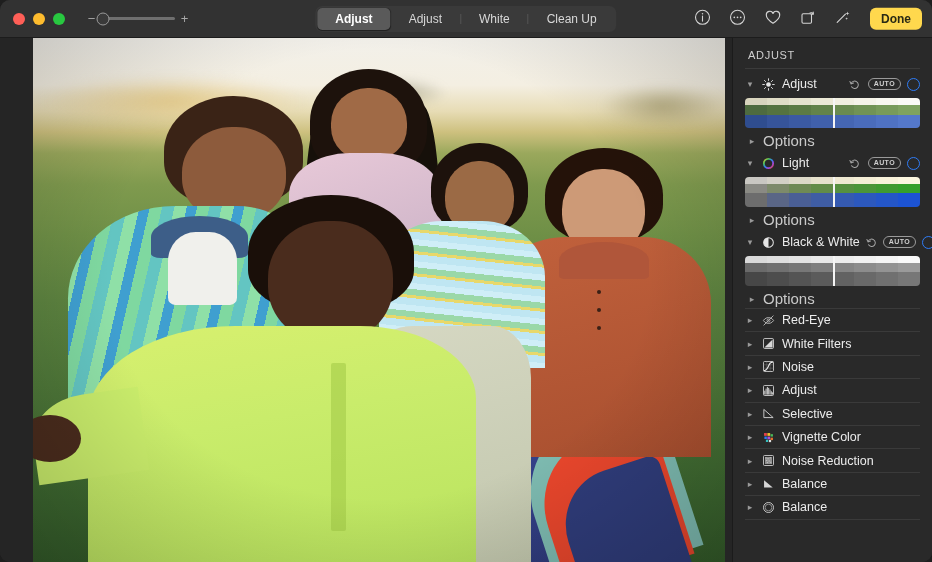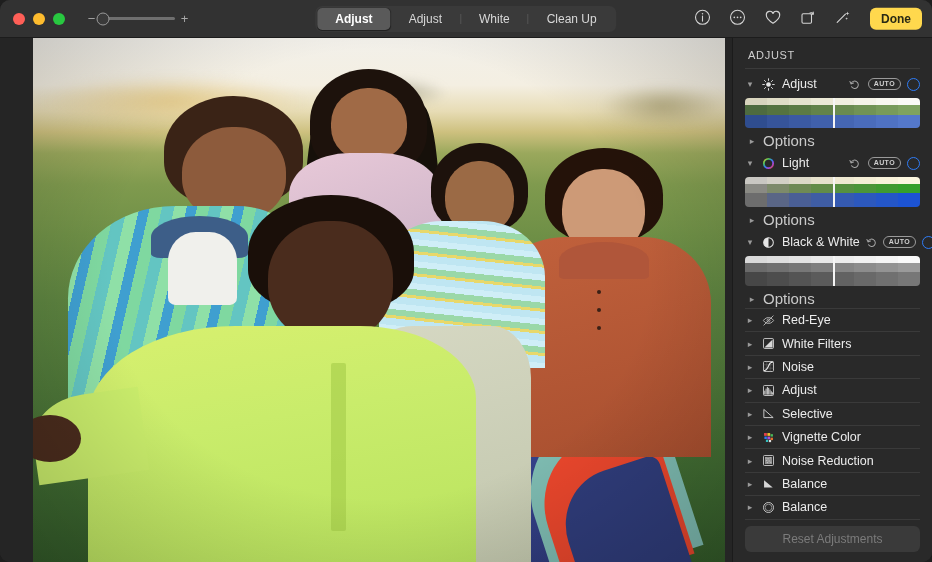--- a/index.html
+++ b/index.html
@@ -724,19 +724,16 @@
               <circle cx="7" cy="7" r="5.4" stroke-width="1"></circle>
               <circle cx="7" cy="7" r="3.6" stroke-width=".8" stroke-opacity=".75"></circle>
             </svg>
           </span>
           <span class="adj-label">Balance</span>
         </div>
 
         <div style="border-top:1px solid #3a3a3a;height:1px"></div>
       </div>
 
-      <div class="panel-foot">
-        <div class="reset-btn">Reset Adjustments</div>
-      </div>
     </div>
 
   </div>
 </div>
 
 </body></html>

